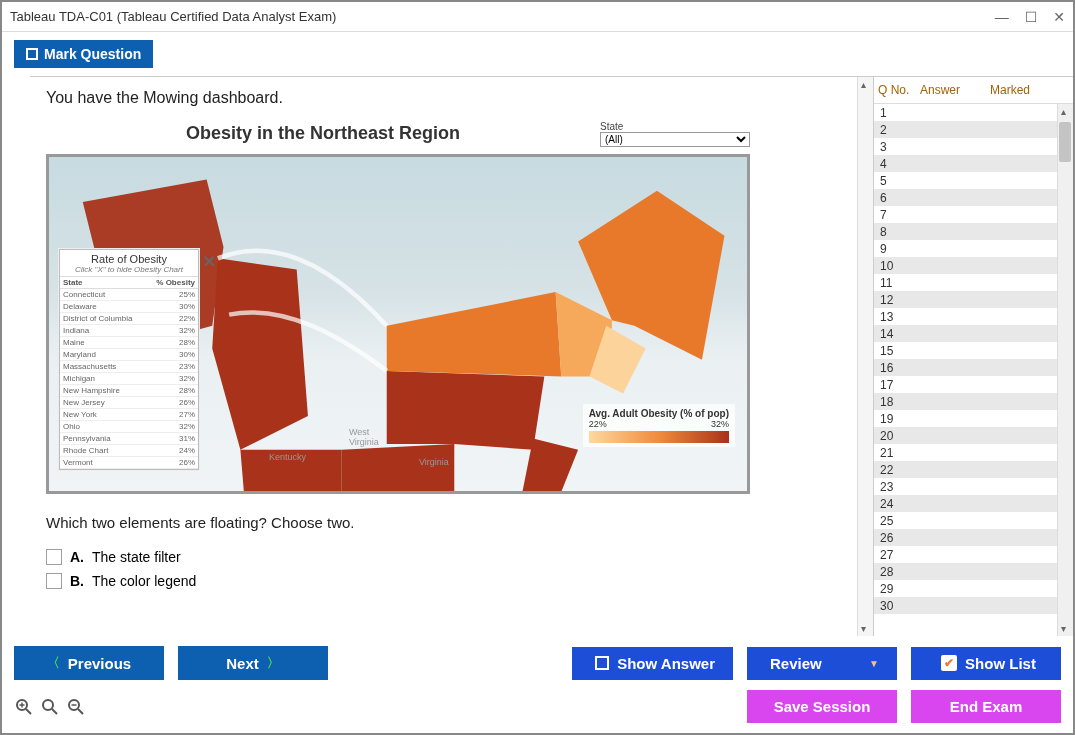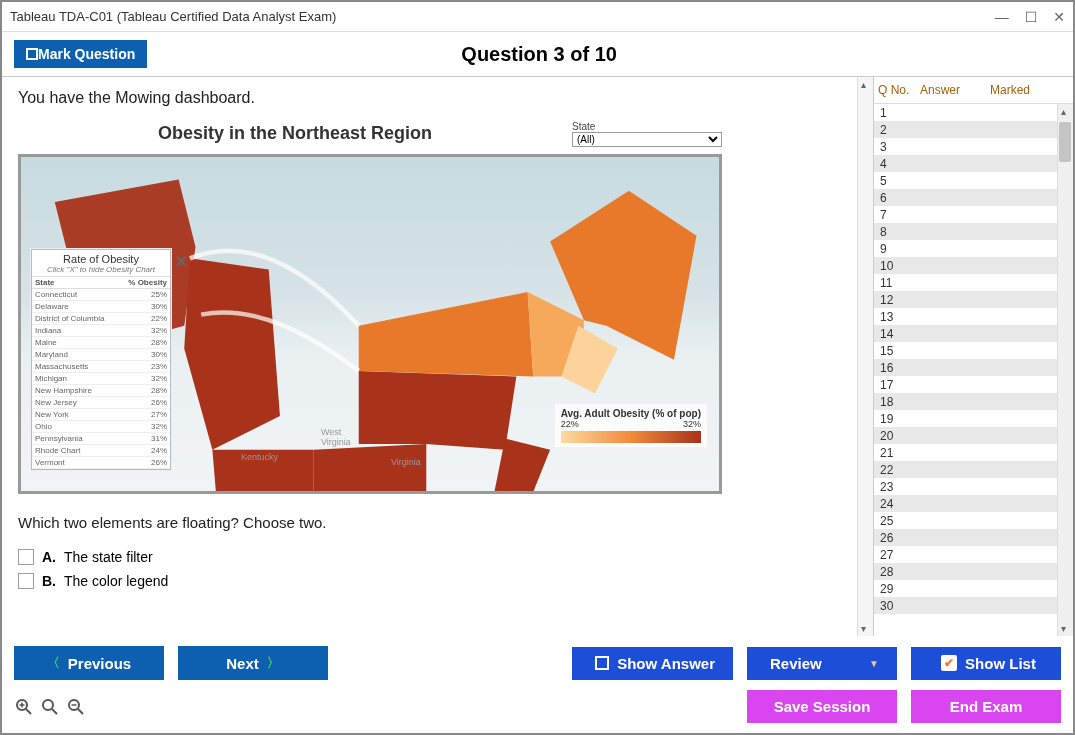--- a/index.html
+++ b/index.html
@@ -3,24 +3,24 @@
 <meta charset="utf-8">
 <style>
 * { box-sizing: border-box; margin: 0; padding: 0; }
 body { font-family: Arial, Helvetica, sans-serif; font-size: 13px; background: #fff; }
 .window { width: 1075px; height: 735px; border: 2px solid #888; position: relative; display: flex; flex-direction: column; }
 .titlebar { height: 30px; background: #fff; display: flex; align-items: center; padding: 0 8px; border-bottom: 1px solid #ddd; }
 .titlebar-title { flex: 1; font-size: 13px; color: #333; }
 .titlebar-controls { display: flex; gap: 16px; color: #666; font-size: 14px; }
 .titlebar-controls span { cursor: default; }
 .header-row { display: flex; align-items: center; padding: 8px 12px; }
-.mark-btn { background: #0d5fb0; color: #fff; border: none; padding: 6px 12px; font-weight: bold; font-size: 14px; display: flex; align-items: center; gap: 0; }
+.mark-btn { background: #0d5fb0; color: #fff; border: none; padding: 6px 12px; font-weight: bold; font-size: 14px; display: flex; align-items: center; gap: 6px; }
 .mark-chk { width: 12px; height: 12px; border: 2px solid #fff; display: inline-block; }
 .question-title { flex: 1; text-align: center; font-size: 20px; font-weight: bold; margin-left:-130px;}
-.main-area { flex: 1; display: flex; overflow: hidden; border-top:1px solid #ccc; }
+.main-area { flex: 1; display: flex; overflow: hidden; border-top:1px solid #ccc;margin-left:28px; }
 .content-col { flex: 1; padding: 12px 16px; overflow-y: auto; position: relative; }
 .intro-text { font-size: 16px; color: #222; margin-bottom: 10px; }
 .dash-img-wrap { position: relative; width: 704px; margin-bottom: 20px; }
 .dash-title-row { display: flex; align-items: flex-start; }
 .dash-title { text-align: center; font-size: 18px; font-weight: bold; color: #333; flex:1; padding:6px 0 10px;}
 .state-filter { width: 150px; font-size: 10px; color:#444; padding-top:4px;}
 .state-filter select { width: 100%; font-size: 10px; border:1px solid #999; background:#fff;}
 .map-box { border: 3px solid #999; height: 340px; position: relative; background: linear-gradient(180deg,#c7dbe0 0%,#d6e2e6 40%,#eaf0f2 60%,#f0f4f6 100%); overflow: hidden; }
 .legend-box { position: absolute; right: 12px; bottom: 44px; background: rgba(255,255,255,0.75); padding: 4px 6px; font-size: 10px; font-weight: bold; color:#333; }
 .legend-grad { height: 12px; width: 140px; background: linear-gradient(90deg,#fdd9a0,#f08b3c,#a8321a); margin-top:2px;}
@@ -83,21 +83,20 @@
       <span>☐</span>
       <span>✕</span>
     </div>
   </div>
 
   <div class="header-row">
     <button class="mark-btn">
       <span class="mark-chk"></span>
       <span>Mark Question</span>
     </button>
-    <div class="question-title">Question 3 of 10</div>
   </div>
 
   <div class="main-area">
     <div class="content-col">
       <div class="intro-text">You have the Mowing dashboard.</div>
 
       <div class="dash-img-wrap">
         <div class="dash-title-row">
           <div class="dash-title">Obesity in the Northeast Region</div>
           <div class="state-filter">

